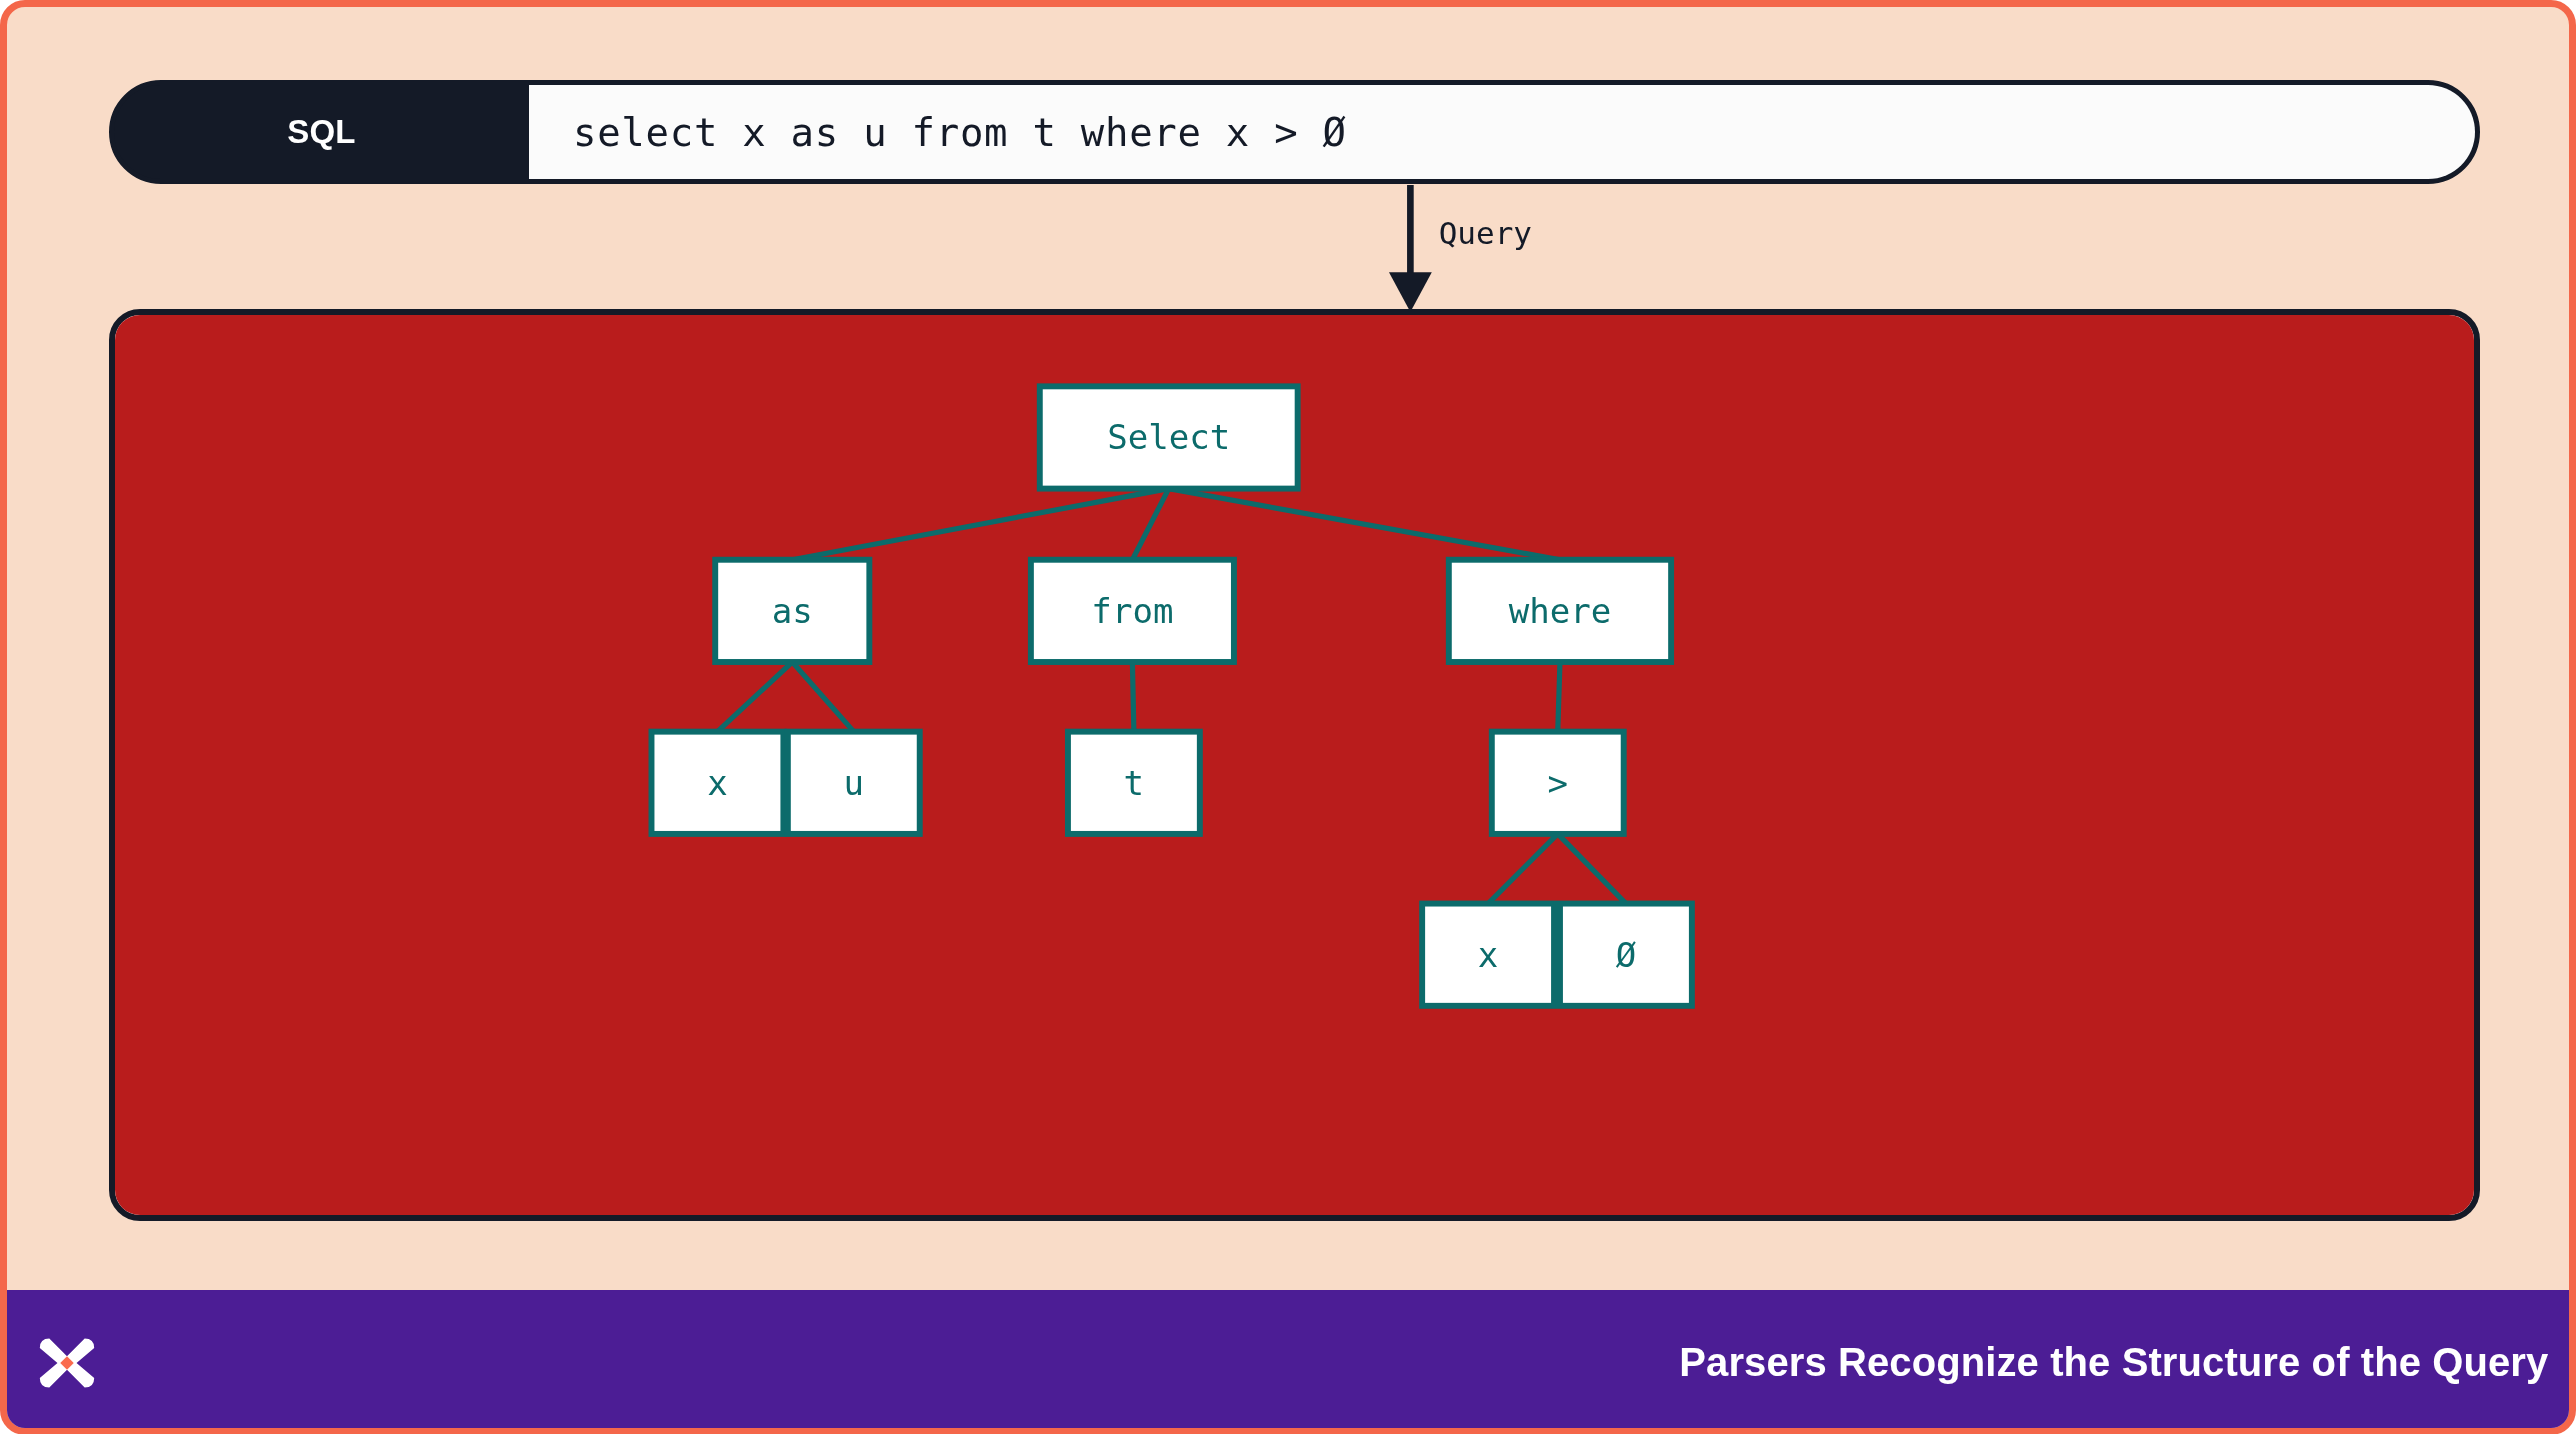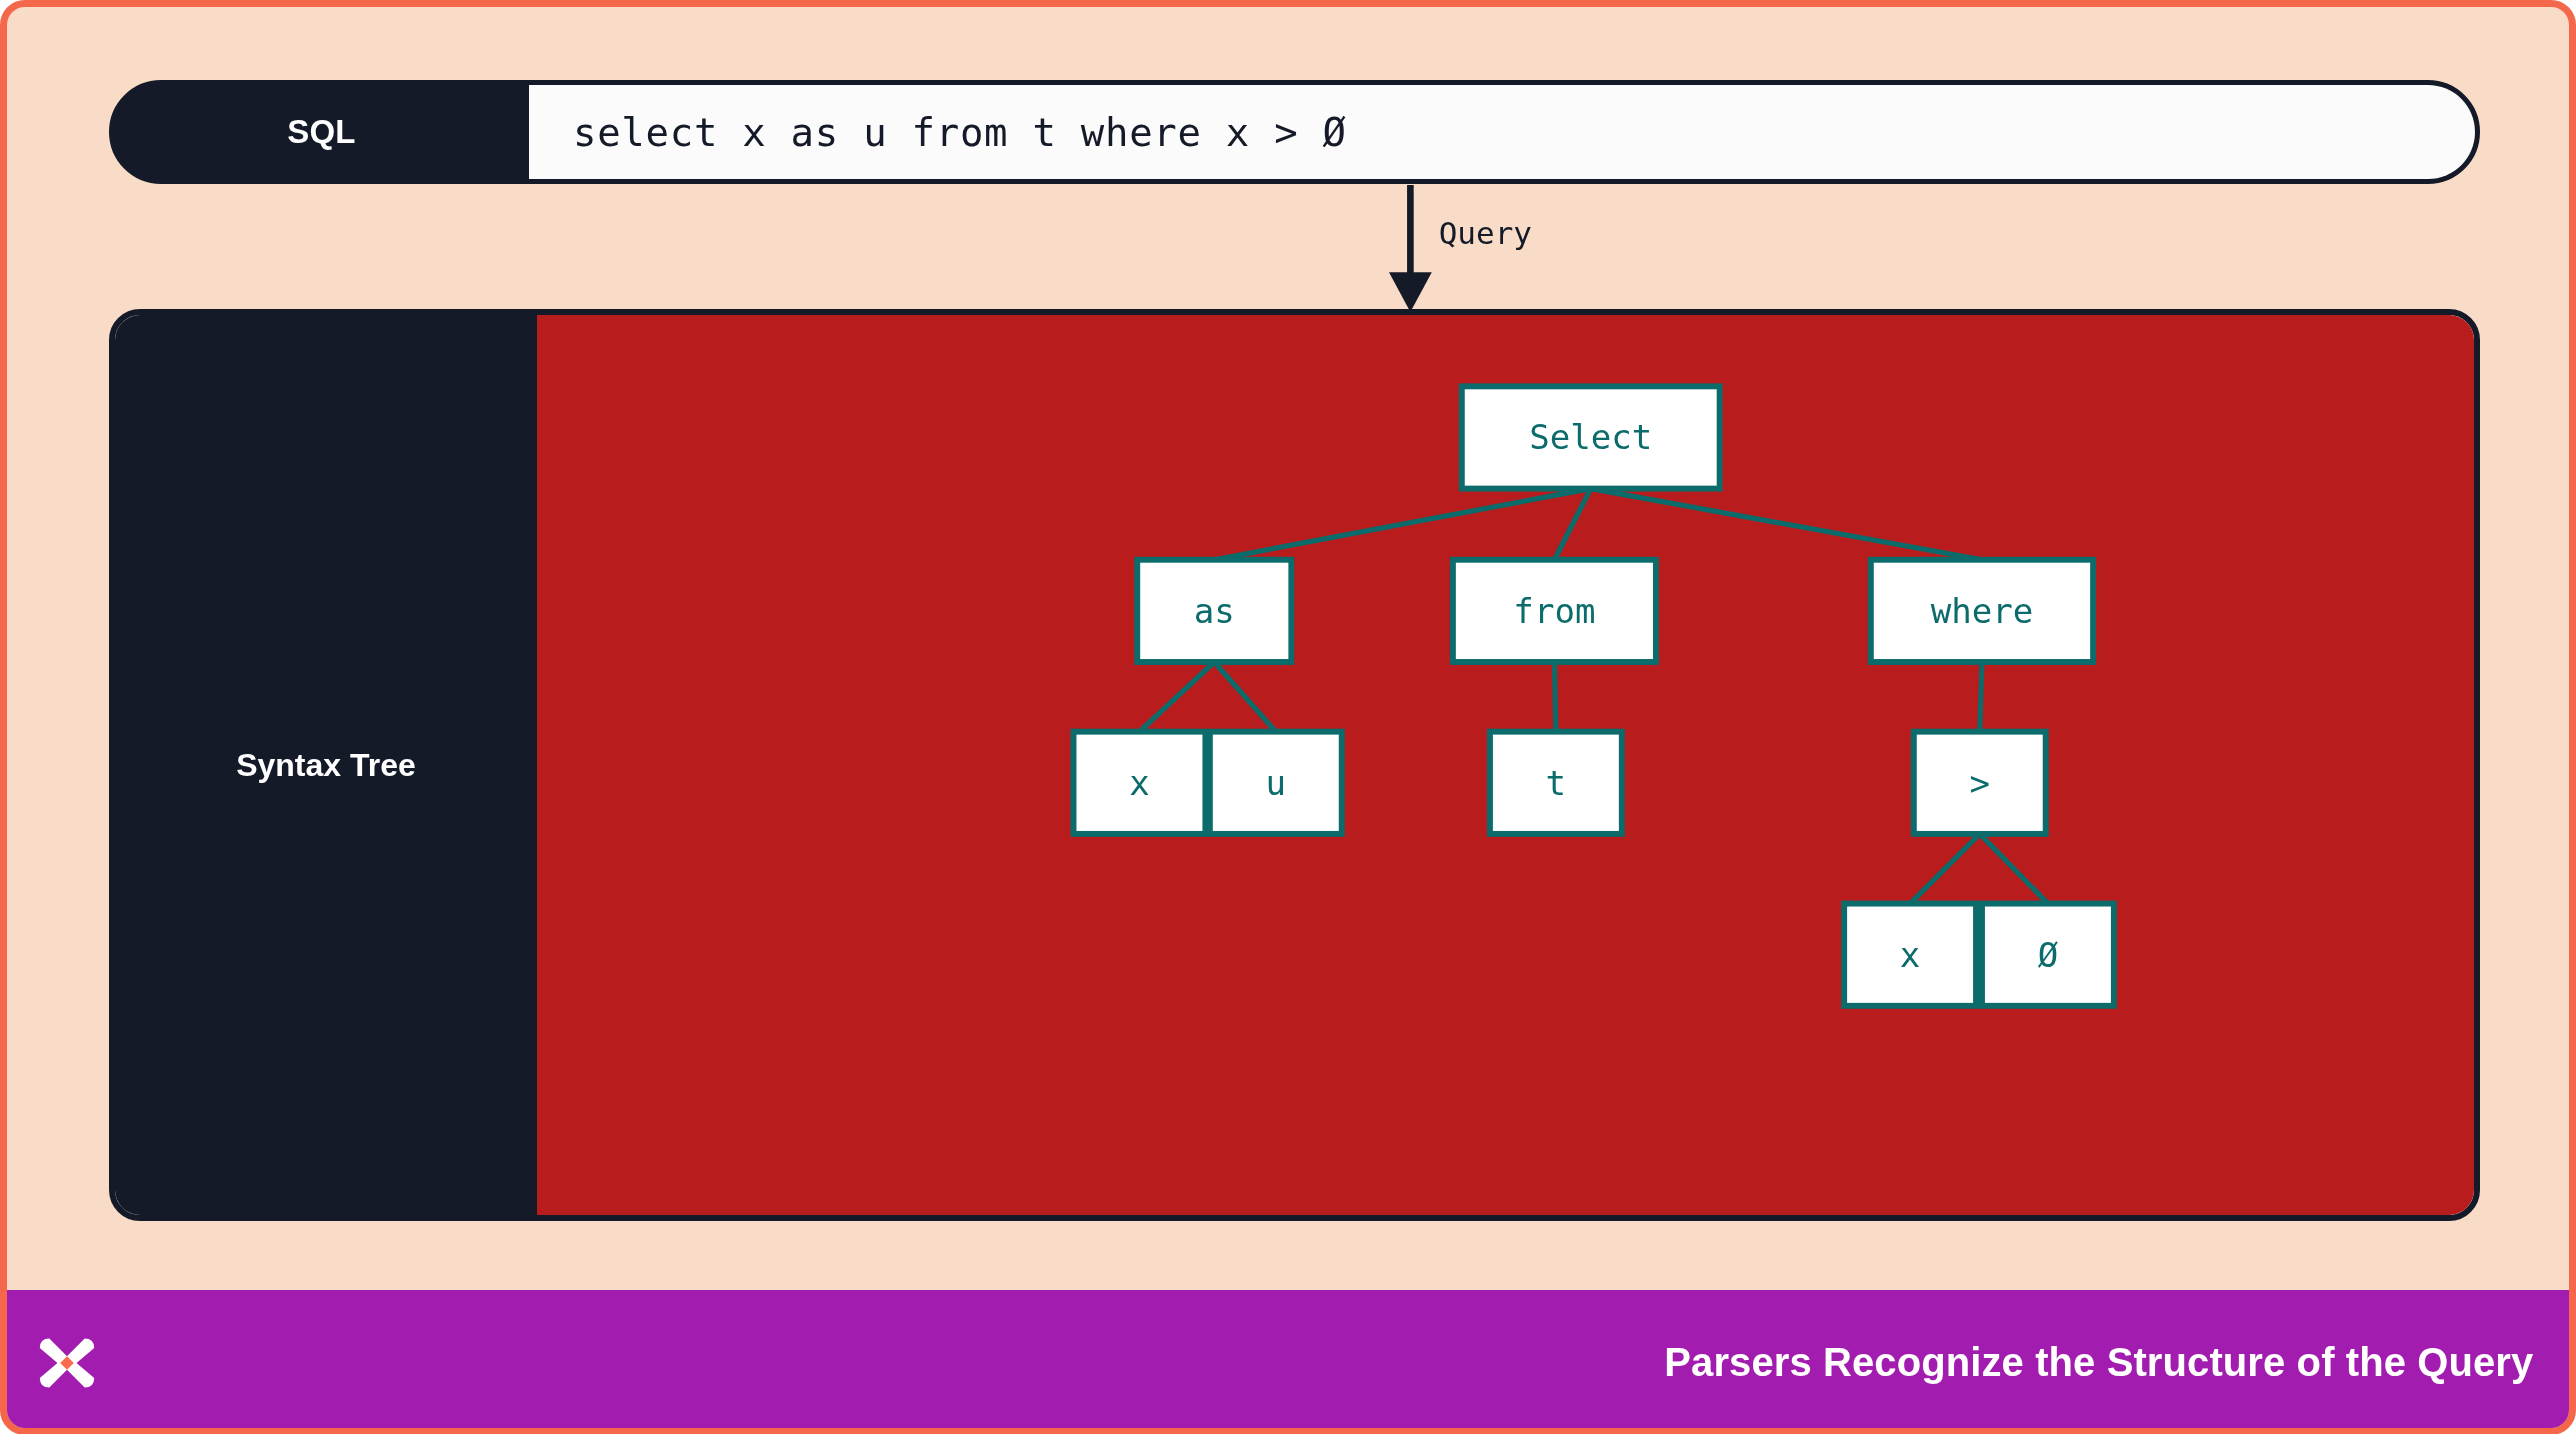--- a/index.html
+++ b/index.html
@@ -126,25 +126,25 @@
     fill: #0C6B6B;
   }
 
   
   .footer {
     position: absolute;
     left: -7.4px;
     right: -7.4px;
     bottom: -7.4px;
     height: 145px;
-    background: #a21caf;
+    background: #4c1d95;
     display: flex;
     align-items: center;
     justify-content: space-between;
-    padding: 0 43px 0 33px;
+    padding: 0 28px 0 33px;
     box-sizing: border-box;
   }
   .footer-caption {
     color: #FFFFFF;
     font-size: 40px;
     font-weight: 700;
     font-stretch: condensed;
     letter-spacing: 0.1px;
     white-space: nowrap;
   }
@@ -162,23 +162,20 @@
 
   <div class="arrow-wrap">
     <div class="arrow-label">Query</div>
     <svg class="arrow-svg" width="311" height="127" viewBox="0 0 420 172">
       <line x1="134" y1="0" x2="134" y2="140" stroke="#141A27" stroke-width="9"></line>
       <polygon points="134,172 105,118 163,118" fill="#141A27"></polygon>
     </svg>
   </div>
 
   <div class="tree-panel">
-    <div class="tree-side">
-      <span>Syntax Tree</span>
-    </div>
     <div class="tree-canvas">
       <svg id="tree-svg" class="tree-svg" width="1937" height="900" viewBox="0 0 2614 1214">
         <g id="tree-edges">
             <line x1="1422" y1="234" x2="914" y2="330" stroke="#0C6B6B" stroke-width="7"></line>
             <line x1="1422" y1="234" x2="1373" y2="330" stroke="#0C6B6B" stroke-width="7"></line>
             <line x1="1422" y1="234" x2="1950" y2="330" stroke="#0C6B6B" stroke-width="7"></line>
             <line x1="914" y1="468" x2="813" y2="562" stroke="#0C6B6B" stroke-width="7"></line>
             <line x1="914" y1="468" x2="997" y2="562" stroke="#0C6B6B" stroke-width="7"></line>
             <line x1="1373" y1="468" x2="1375" y2="562" stroke="#0C6B6B" stroke-width="7"></line>
             <line x1="1950" y1="468" x2="1947" y2="562" stroke="#0C6B6B" stroke-width="7"></line>

